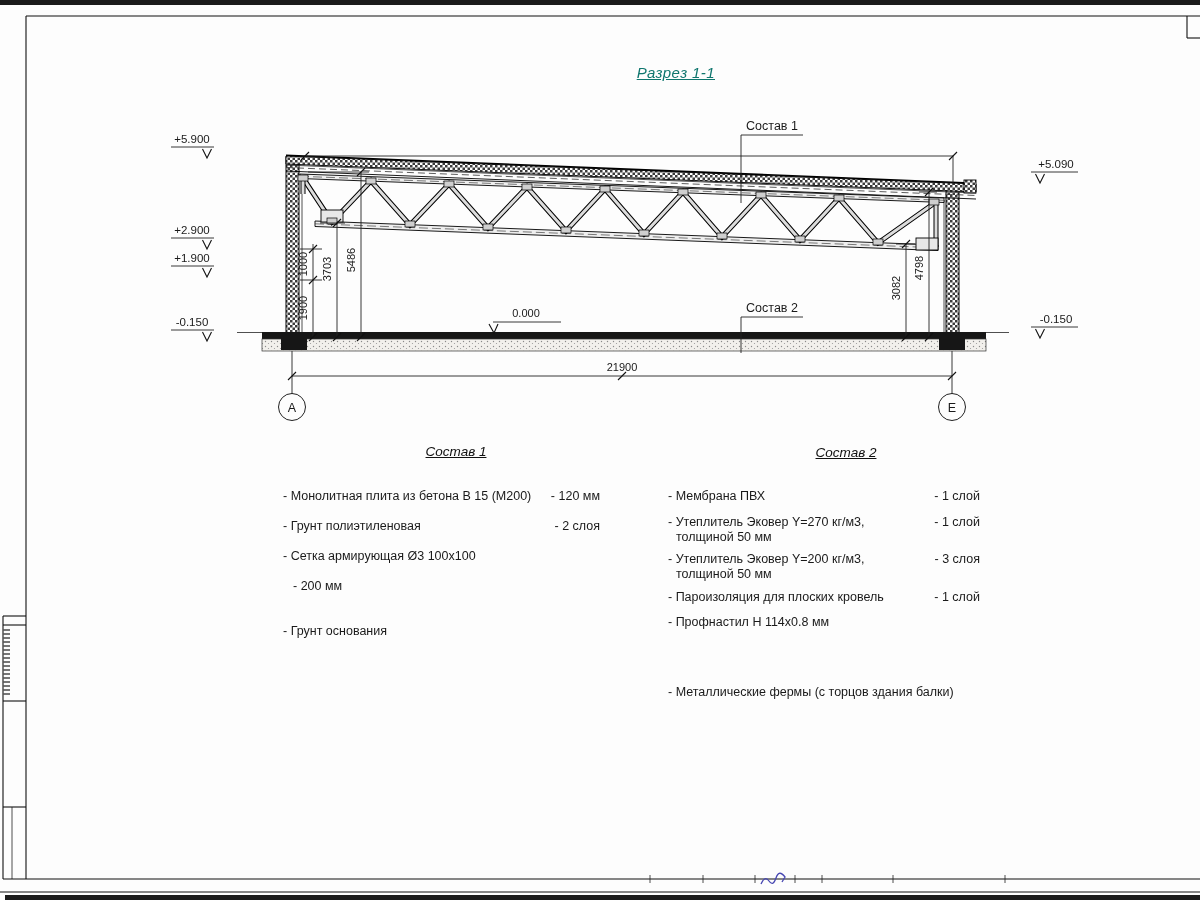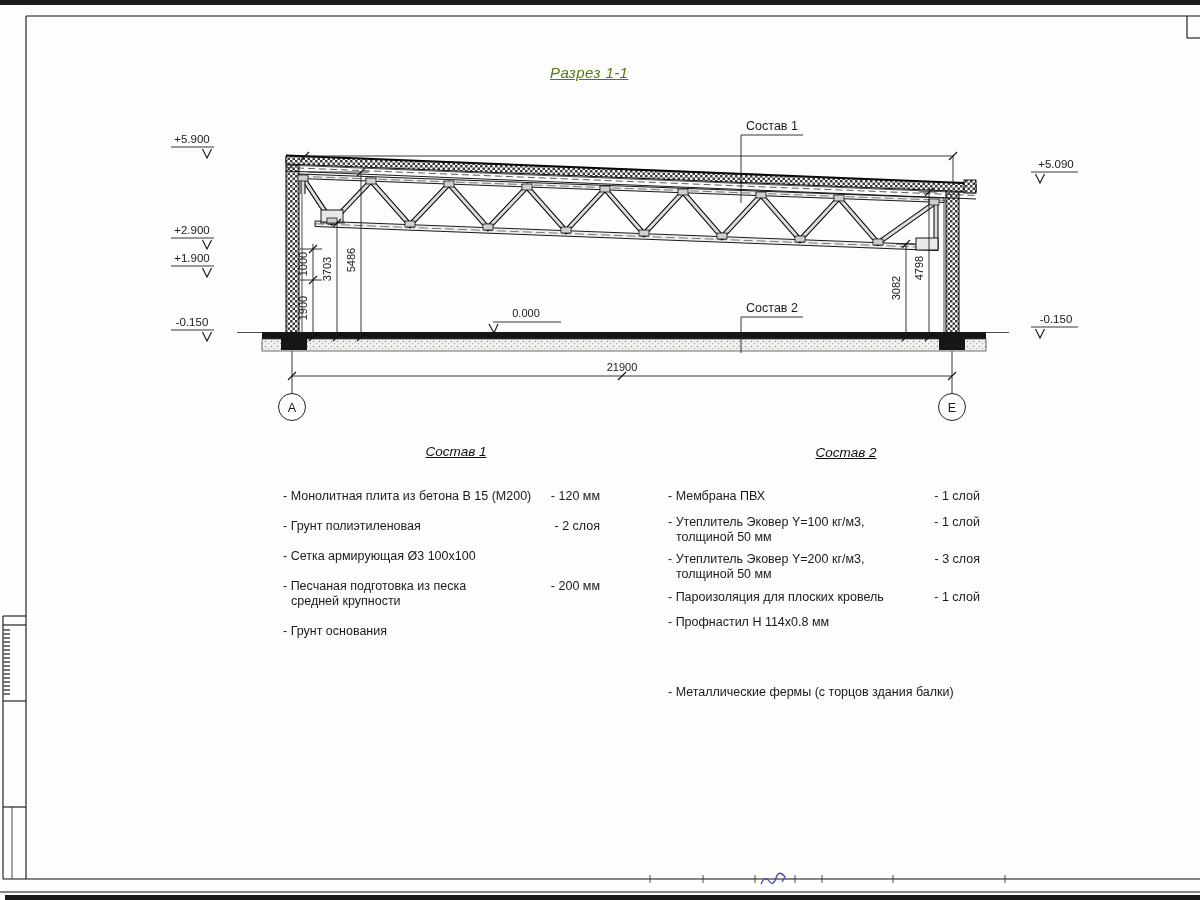--- a/index.html
+++ b/index.html
@@ -11,22 +11,22 @@
   svg text{font-family:"Liberation Sans",sans-serif;fill:#1a1a1a;}
   .dimtxt{font-size:11px;}
   .elevtxt{font-size:11.5px;}
   .lbltxt{font-size:12.5px;}
   .axistxt{font-size:12.5px;}
   .dl{stroke:#222;stroke-width:0.9;fill:none;}
   .thin{stroke:#222;stroke-width:0.8;fill:none;}
   .tk{stroke:#111;stroke-width:1.1;}
   .arr{stroke:#111;stroke-width:1.1;fill:none;}
   .main-title{
-    position:absolute;left:550px;top:64px;width:165px;text-align:left;
-    font-size:15px;font-style:italic;text-decoration:underline;color:#4d7c0f;
+    position:absolute;left:550px;top:64px;width:165px;text-align:right;
+    font-size:15px;font-style:italic;text-decoration:underline;color:#0f766e;
     letter-spacing:0.4px;
   }
   .sec-title{
     position:absolute;width:120px;text-align:center;font-size:13.5px;
     font-style:italic;text-decoration:underline;color:#111;
   }
   .list-row{
     position:absolute;display:flex;justify-content:space-between;
     align-items:flex-start;font-size:12.5px;line-height:14.5px;color:#1a1a1a;
   }
@@ -282,40 +282,36 @@
 </div>
 <div class="list-row s1-row" style="top:519px;">
   <span class="lbl"><span>- Грунт полиэтиленовая</span></span>
   <span class="val">- 2 слоя</span>
 </div>
 <div class="list-row s1-row" style="top:549px;">
   <span class="lbl"><span>- Сетка армирующая Ø3 100х100</span></span>
   <span class="val"></span>
 </div>
 <div class="list-row s1-row" style="top:579px;">
-  <span class="lbl">
-    <span>- Песчаная подготовка из песка</span>
-    <span class="l2">средней крупности</span>
-  </span>
   <span class="val">- 200 мм</span>
 </div>
 <div class="list-row s1-row" style="top:624px;">
   <span class="lbl"><span>- Грунт основания</span></span>
   <span class="val"></span>
 </div>
 
 <div class="sec-title" style="left:786px;top:445px;">Состав 2</div>
 
 <div class="list-row s2-row" style="top:489px;">
   <span class="lbl"><span>- Мембрана ПВХ</span></span>
   <span class="val">- 1 слой</span>
 </div>
 <div class="list-row s2-row" style="top:515px;">
   <span class="lbl">
-    <span>- Утеплитель Эковер Y=100 кг/м3,</span>
+    <span>- Утеплитель Эковер Y=270 кг/м3,</span>
     <span class="l2">толщиной 50 мм</span>
   </span>
   <span class="val">- 1 слой</span>
 </div>
 <div class="list-row s2-row" style="top:552px;">
   <span class="lbl">
     <span>- Утеплитель Эковер Y=200 кг/м3,</span>
     <span class="l2">толщиной 50 мм</span>
   </span>
   <span class="val">- 3 слоя</span>

